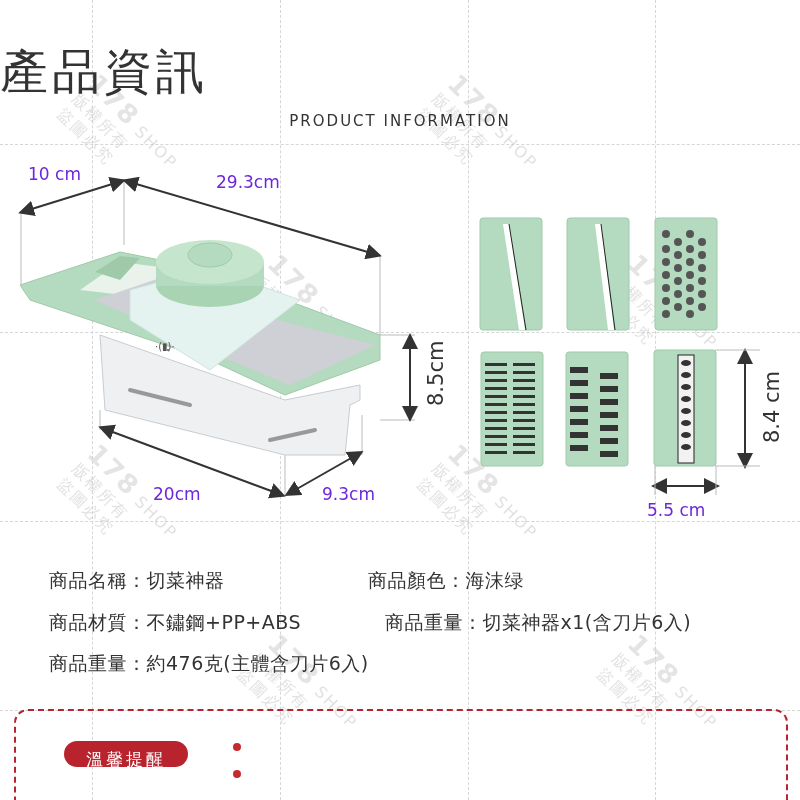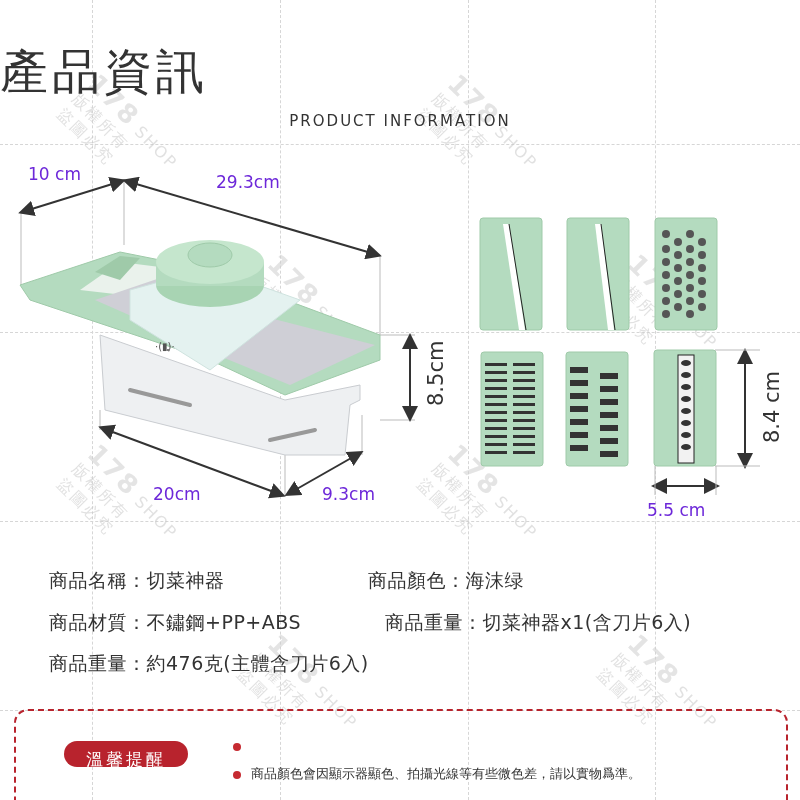--- a/index.html
+++ b/index.html
@@ -219,13 +219,13 @@
 
 <div class="spec" style="left:37px;top:568px">商品名稱：切菜神器</div>
 <div class="spec" style="left:356px;top:568px">商品顏色：海沫绿</div>
 <div class="spec" style="left:37px;top:610px">商品材質：不鏽鋼+PP+ABS</div>
 <div class="spec" style="left:373px;top:610px">商品重量：切菜神器x1(含刀片6入)</div>
 <div class="spec" style="left:37px;top:651px">商品重量：約476克(主體含刀片6入)</div>
 
 <div class="reminder-box"></div>
 <div class="badge">溫馨提醒</div>
 <div class="note" style="top:738px"><span class="dot"></span></div>
-<div class="note" style="top:765px"><span class="dot"></span><span>商品顏色會因顯示器顯色、拍攝光線等有些微色差，請以實物爲準。</span></div>
+<div class="note" style="top:765px"><span class="dot"></span></div>
 
 </body></html>

